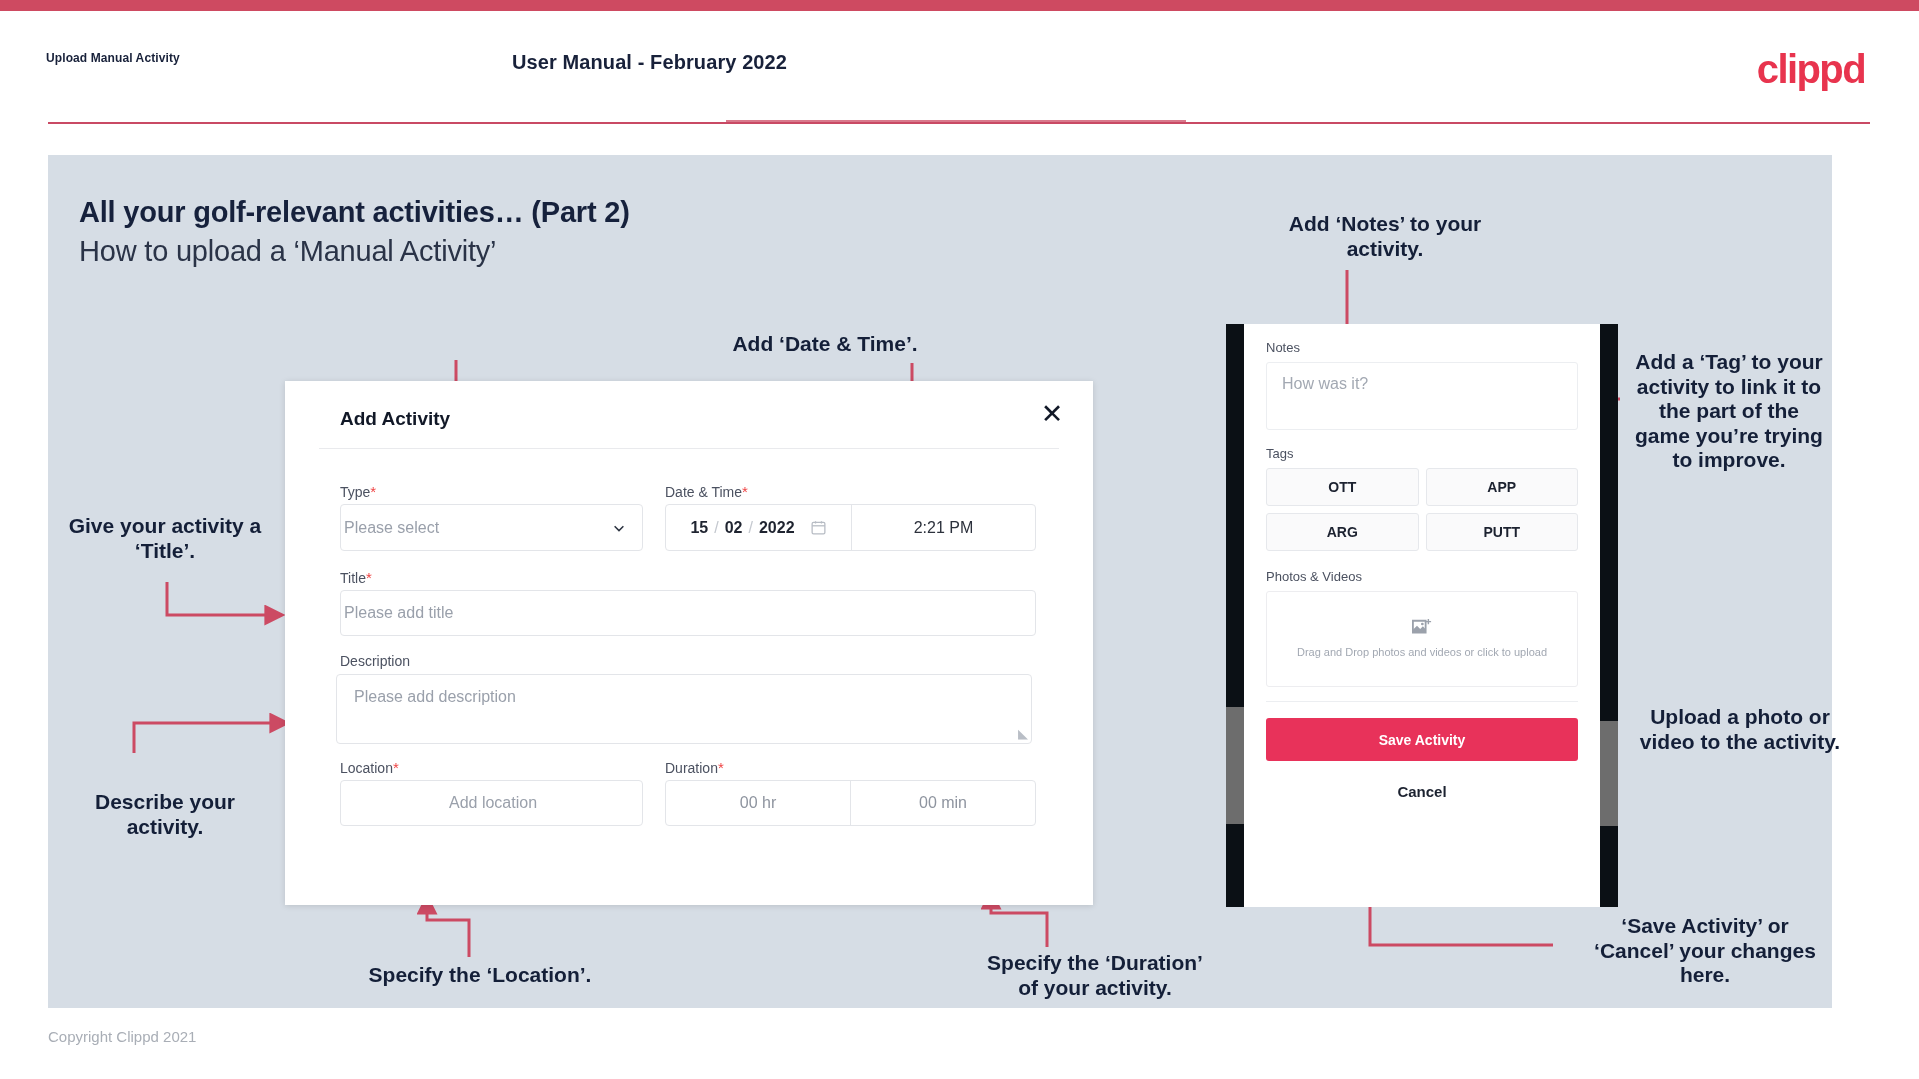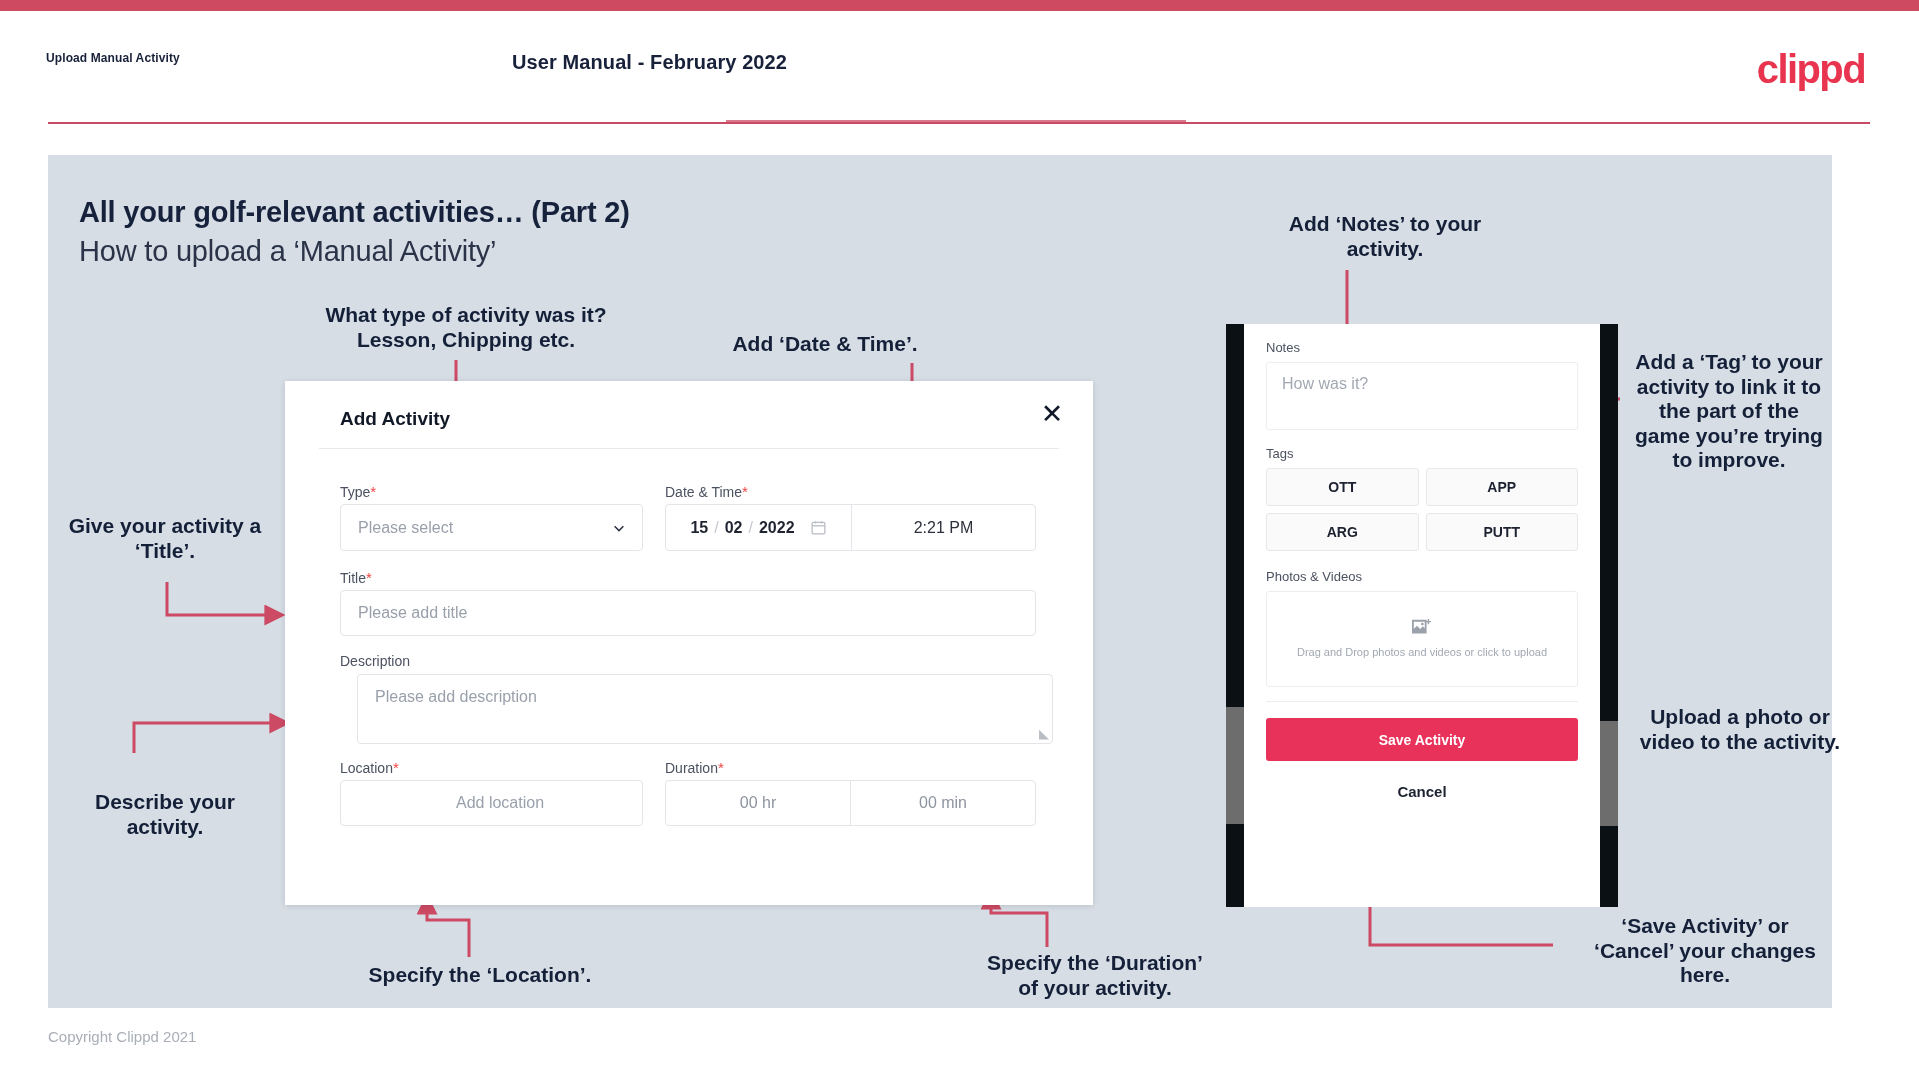--- a/index.html
+++ b/index.html
@@ -111,21 +111,21 @@
   .req { color: #ef4444; font-size: 15px; }
 
   .inp {
     position: absolute;
     background: #fff;
     border: 1px solid #e3e5e9;
     border-radius: 4px;
     display: flex; align-items: center;
     font-size: 16px;
     color: #9aa0ab;
-    padding-left: 17px;
+    padding-left: 3px;
   }
 
   .chev {
     position: absolute; right: 16px; top: 50%;
     transform: translateY(-50%);
     width: 14px; height: 14px;
   }
 
   .dt-wrap {
     position: absolute;
@@ -238,22 +238,20 @@
     <div class="logo">clippd</div>
   </div>
   <div class="hdr-rule"></div>
   <div class="hdr-rule-2"></div>
 
   <div class="panel"></div>
 
   <div class="h1">All your golf-relevant activities… (Part 2)</div>
   <div class="h2">How to upload a ‘Manual Activity’</div>
 
-  <div class="note" style="left:316px; top:303px; width:300px;">What type of activity was it?
-Lesson, Chipping etc.</div>
 
   <div class="note" style="left:690px; top:332px; width:270px;">Add ‘Date &amp; Time’.</div>
 
   <div class="note" style="left:40px; top:514px; width:250px;">Give your activity a
 ‘Title’.</div>
 
   <div class="note" style="left:40px; top:790px; width:250px;">Describe your
 activity.</div>
 
   <div class="note" style="left:330px; top:963px; width:300px;">Specify the ‘Location’.</div>
@@ -345,21 +343,21 @@
     <div class="field-label" style="left:55px; top:188px;">
       <span>Title</span><span class="req">*</span>
     </div>
     <div class="inp" style="left:55px; top:209px; width:696px; height:46px;">
       <span>Please add title</span>
     </div>
 
     <div class="field-label" style="left:55px; top:272px;">
       <span>Description</span>
     </div>
-    <div class="ta" style="left:72px; top:293px; width:696px; height:70px;">
+    <div class="ta" style="left:51px; top:293px; width:696px; height:70px;">
       <span>Please add description</span>
       <span class="ta-grip">◢</span>
     </div>
 
     <div class="field-label" style="left:55px; top:378px;">
       <span>Location</span><span class="req">*</span>
     </div>
     <div class="inp" style="left:55px; top:399px; width:303px; height:46px;justify-content:center;">
       <span>Add location</span>
     </div>

